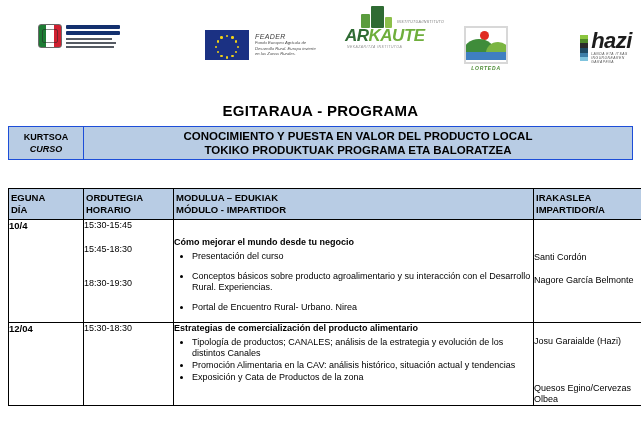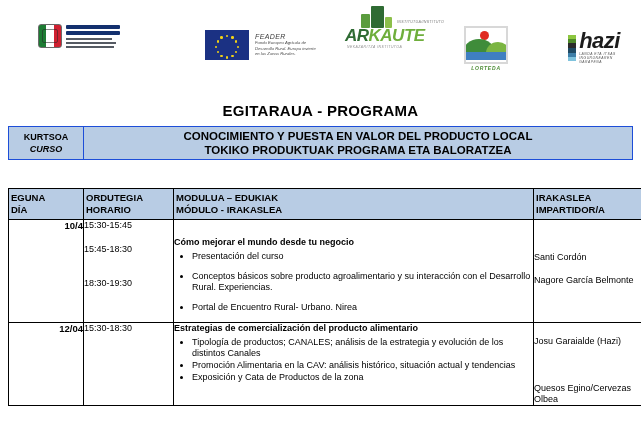--- a/index.html
+++ b/index.html
@@ -130,21 +130,21 @@
   }
   .lort-water {
     position: absolute; left: 0; bottom: 2px; width: 40px; height: 8px;
     background: #3f7fc1;
   }
   .lort-word {
     font-size: 5px; font-weight: bold; color: #4a8a33; letter-spacing: .8px; margin-top: 1px;
   }
 
   
-  .logo-hazi { left: 568px; top: 31px; }
+  .logo-hazi { left: 580px; top: 31px; }
   .hazi-sq {
     width: 16px; height: 26px;
     background: linear-gradient(to bottom,
       #8cc63f 0 16%, #4f8a2a 16% 30%, #2b2b2b 30% 50%,
       #1f4a63 50% 68%, #3e7fa8 68% 84%, #7fc3dd 84% 100%);
   }
   .hazi-text { margin-left: 3px; }
   .hazi-word {
     font-size: 22px; font-weight: bold; color: #1c1c1c; line-height: 20px;
     letter-spacing: -0.5px;
@@ -216,21 +216,21 @@
   .col-day    { width: 70px; }
   .col-time   { width: 85px; }
   .col-module { width: 355px; }
   .col-teacher{ width: 113px; }
 
   .program-table tbody td {
     background: #ffffff;
     padding: 0;
   }
   .cell-day {
-    text-align: right;
+    text-align: left;
     font-size: 9.5px;
     font-weight: bold;
     vertical-align: middle;
   }
   .cell-time {
     font-size: 9px;
     padding: 0 6px;
     vertical-align: middle;
   }
   .time-stack { display: flex; flex-direction: column; }
@@ -358,21 +358,21 @@
       <th class="col-day">
         <div>EGUNA</div>
         <div>DÍA</div>
       </th>
       <th class="col-time">
         <div>ORDUTEGIA</div>
         <div>HORARIO</div>
       </th>
       <th class="col-module">
         <div>MODULUA – EDUKIAK</div>
-        <div>MÓDULO - IRAKASLEA</div>
+        <div>MÓDULO - IMPARTIDOR</div>
       </th>
       <th class="col-teacher">
         <div>IRAKASLEA</div>
         <div>IMPARTIDOR/A</div>
       </th>
     </tr>
   </thead>
   <tbody>
 
     <tr class="row-1">

